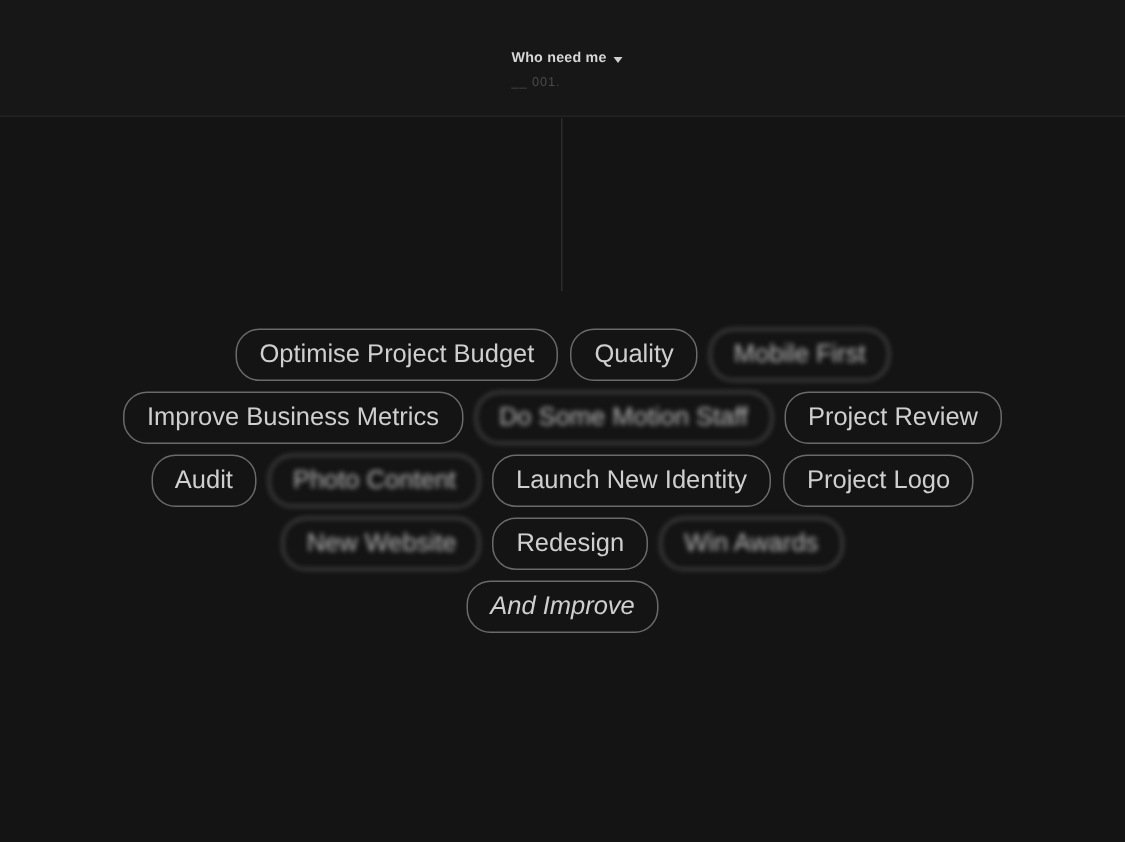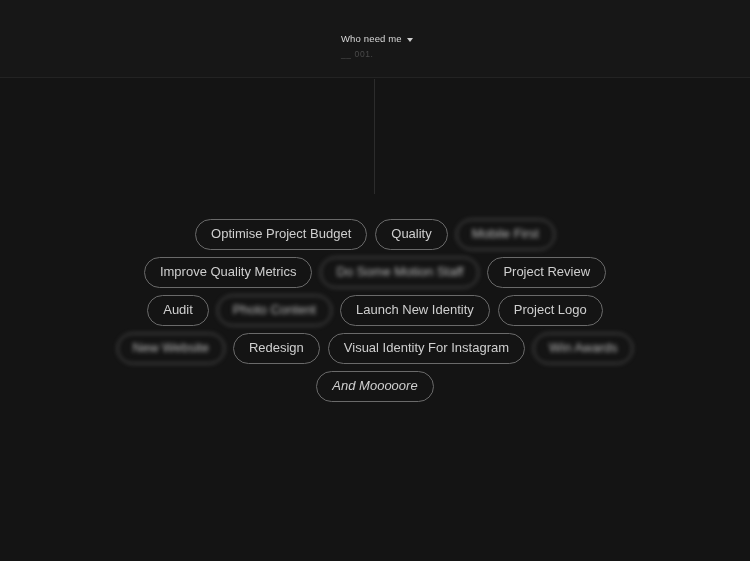--- a/index.html
+++ b/index.html
@@ -40,21 +40,21 @@
     text-align: left;
   }
   .dropdown {
     display: inline-flex;
     align-items: center;
     gap: 5px;
     cursor: pointer;
   }
   .dropdown-label {
     font-size: 9.5px;
-    font-weight: normal;
+    font-weight: bold;
     color: #d7d7d7;
     letter-spacing: 0.15px;
     line-height: 11px;
     white-space: nowrap;
   }
   .chevron-down {
     display: inline-block;
     width: 0;
     height: 0;
     border-left: 3.6px solid transparent;
@@ -103,21 +103,21 @@
     display: flex;
     justify-content: center;
     align-items: center;
     gap: 8px;
     margin-bottom: 7px;
   }
   .tag {
     border: 1px solid #6a6a6a;
     border-radius: 16px;
     color: #cfcfcf;
-    font-size: 13px;
+    font-size: 17px;
     line-height: 1;
     padding: 7px 15px 9px 15px;
     white-space: nowrap;
     background: transparent;
     cursor: pointer;
     font-weight: 300;
   }
   .tag.blurred {
     filter: blur(1.9px);
     color: #b9b9b9;
@@ -145,36 +145,35 @@
   <div class="canvas">
     <div class="divider-vertical"></div>
 
     <div class="tag-cloud" id="tag-cloud">
         <div class="tag-row">
           <div class="tag">Optimise Project Budget</div>
           <div class="tag">Quality</div>
           <div class="tag blurred">Mobile First</div>
         </div>
         <div class="tag-row">
-          <div class="tag">Improve Quality Metrics</div>
+          <div class="tag">Improve Business Metrics</div>
           <div class="tag blurred">Do Some Motion Staff</div>
           <div class="tag">Project Review</div>
         </div>
         <div class="tag-row">
           <div class="tag">Audit</div>
           <div class="tag blurred">Photo Content</div>
           <div class="tag">Launch New Identity</div>
           <div class="tag">Project Logo</div>
         </div>
         <div class="tag-row">
           <div class="tag blurred">New Website</div>
           <div class="tag">Redesign</div>
-          <div class="tag">Visual Identity For Instagram</div>
           <div class="tag blurred">Win Awards</div>
         </div>
         <div class="tag-row">
-          <div class="tag italic">And Mooooore</div>
+          <div class="tag italic">And Improve</div>
         </div>
       </div>
 
   </div>
 
 </div>
 
 </body></html>

